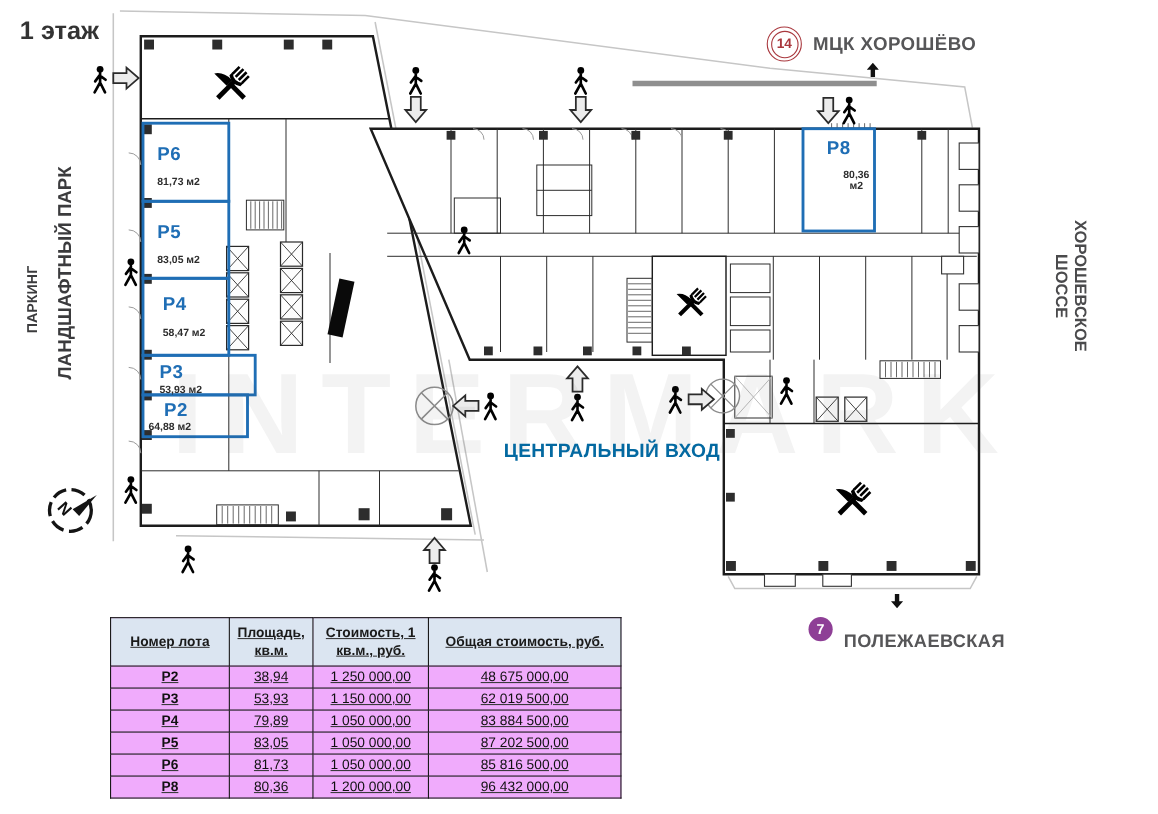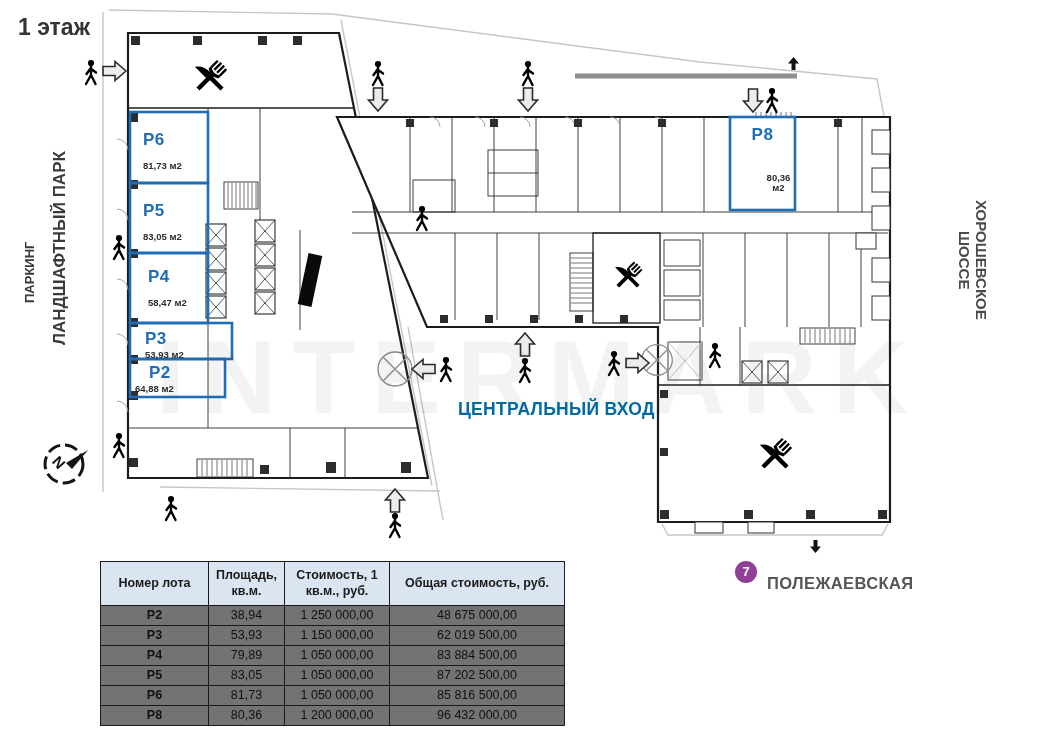--- a/index.html
+++ b/index.html
@@ -38,21 +38,21 @@
               display:flex;align-items:center;justify-content:center;background:#fff;}
   .ring-inner{width:23px;height:23px;border:1.4px solid #a9383e;border-radius:50%;
               display:flex;align-items:center;justify-content:center;
               font-size:12.5px;font-weight:bold;color:#a9383e;}
   .badge-name{font-size:17px;font-weight:bold;color:#565658;letter-spacing:.4px;}
   .metro-circle{width:22px;height:22px;border-radius:50%;display:flex;align-items:center;
                 justify-content:center;color:#fff;font-weight:bold;}
   .metro-rows{display:flex;flex-direction:column;gap:5px;}
   .metro-name{font-size:16.5px;font-weight:bold;color:#565658;letter-spacing:.4px;margin-top:24px;}
   
-  table.price{border-collapse:collapse;background:#737373;}
+  table.price{border-collapse:collapse;background:#f0abfc;text-decoration:underline;}
   table.price th,table.price td{border:1.2px solid #1a1a1a;}
   table.price th{background:#dbe5f1;font-size:12.5px;font-weight:bold;color:#1a1a1a;
                  padding:5px 6px;line-height:1.3;text-align:center;}
   table.price td{font-size:12.5px;color:#111;text-align:center;padding:1px 6px;height:17px;}
   td.lotcell{font-weight:bold;}
 </style>
 </head>
 <body>
 
 <div class="stage">
@@ -315,23 +315,29 @@
   <div class="abs lot-label gap-sm" style="left:145px;top:330px;">
     <div class="lot-id">P3</div>
     <div class="lot-area">53,93 м2</div>
   </div>
   <div class="abs lot-label gap-sm" style="left:135px;top:364px;">
     <div class="lot-id" style="padding-left:14px;">P2</div>
     <div class="lot-area">64,88 м2</div>
   </div>
   <div class="abs lot-label center" style="left:731px;top:126px;width:63px;">
     <div class="lot-id">P8</div>
-    <div class="lot-area" style="margin-top:30px;padding-left:32px;">80,36 м2</div>
-  </div>
-
+    <div class="lot-area" style="margin-top:12px;padding-left:32px;">80,36 м2</div>
+  </div>
+
+  <div class="abs badge-row" style="left:697px;top:24px;">
+    <div class="ring-outer">
+      <div class="ring-inner">14</div>
+    </div>
+    <div class="badge-name">МЦК ХОРОШЁВО</div>
+  </div>
   <svg class="abs" style="left:788px;top:57px;" width="11" height="13" viewBox="0 0 11 13">
     <path d="M5.5,0 L11,6.5 L7.5,6.5 L7.5,13 L3.5,13 L3.5,6.5 L0,6.5 Z" fill="#111"></path>
   </svg>
 
   <svg class="abs" style="left:810px;top:540px;" width="11" height="13" viewBox="0 0 11 13">
     <path d="M5.5,13 L11,6.5 L7.5,6.5 L7.5,0 L3.5,0 L3.5,6.5 L0,6.5 Z" fill="#111"></path>
   </svg>
   <div class="abs metro-rows" style="left:735px;top:550px;">
     <div class="badge-row">
       <div class="metro-circle" style="background:#8e3f96;font-size:13px;">7</div>

